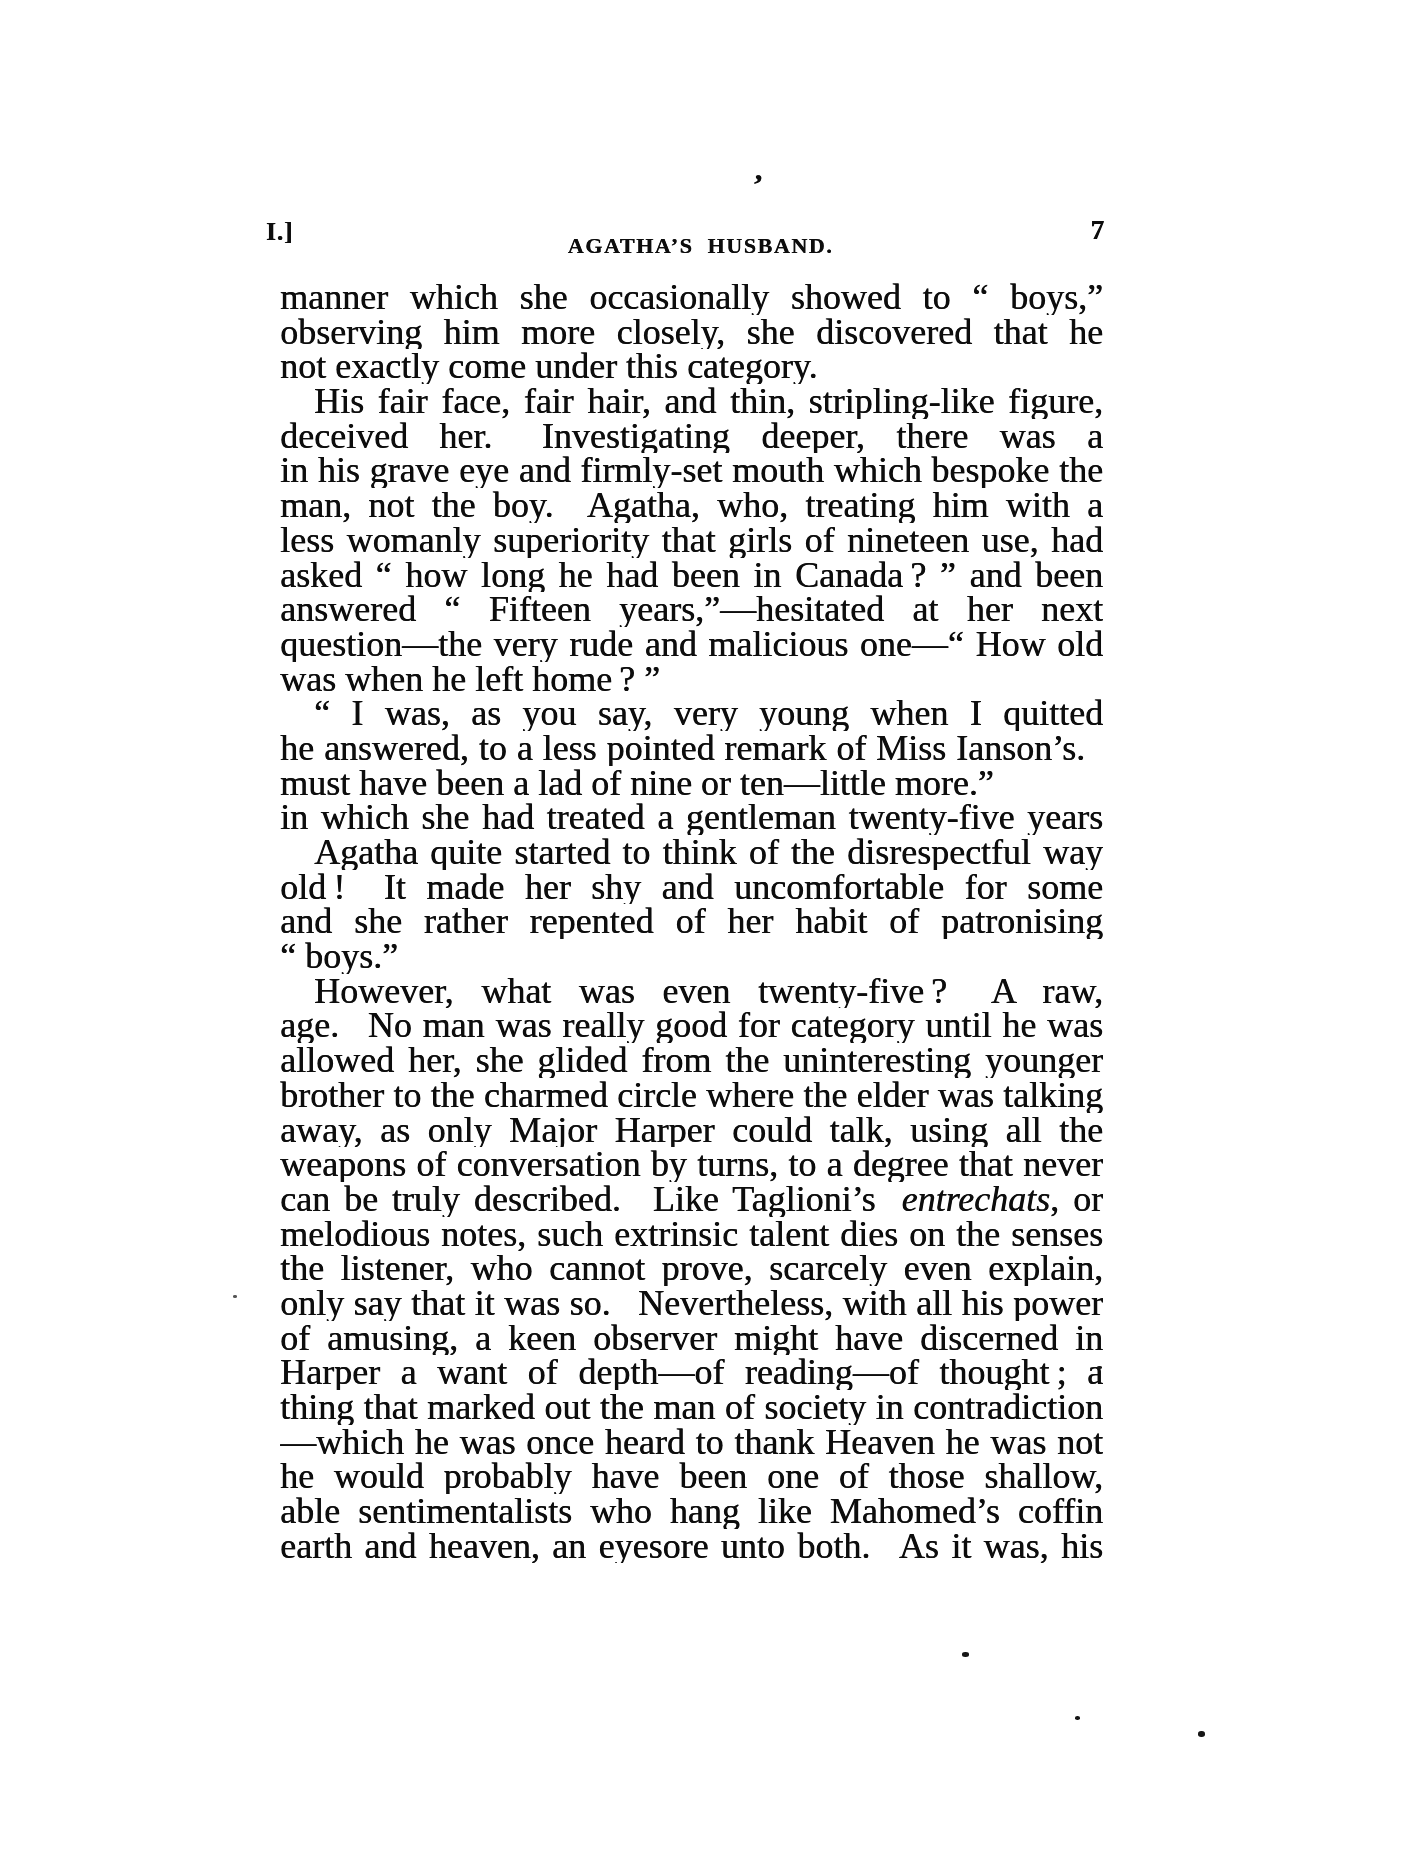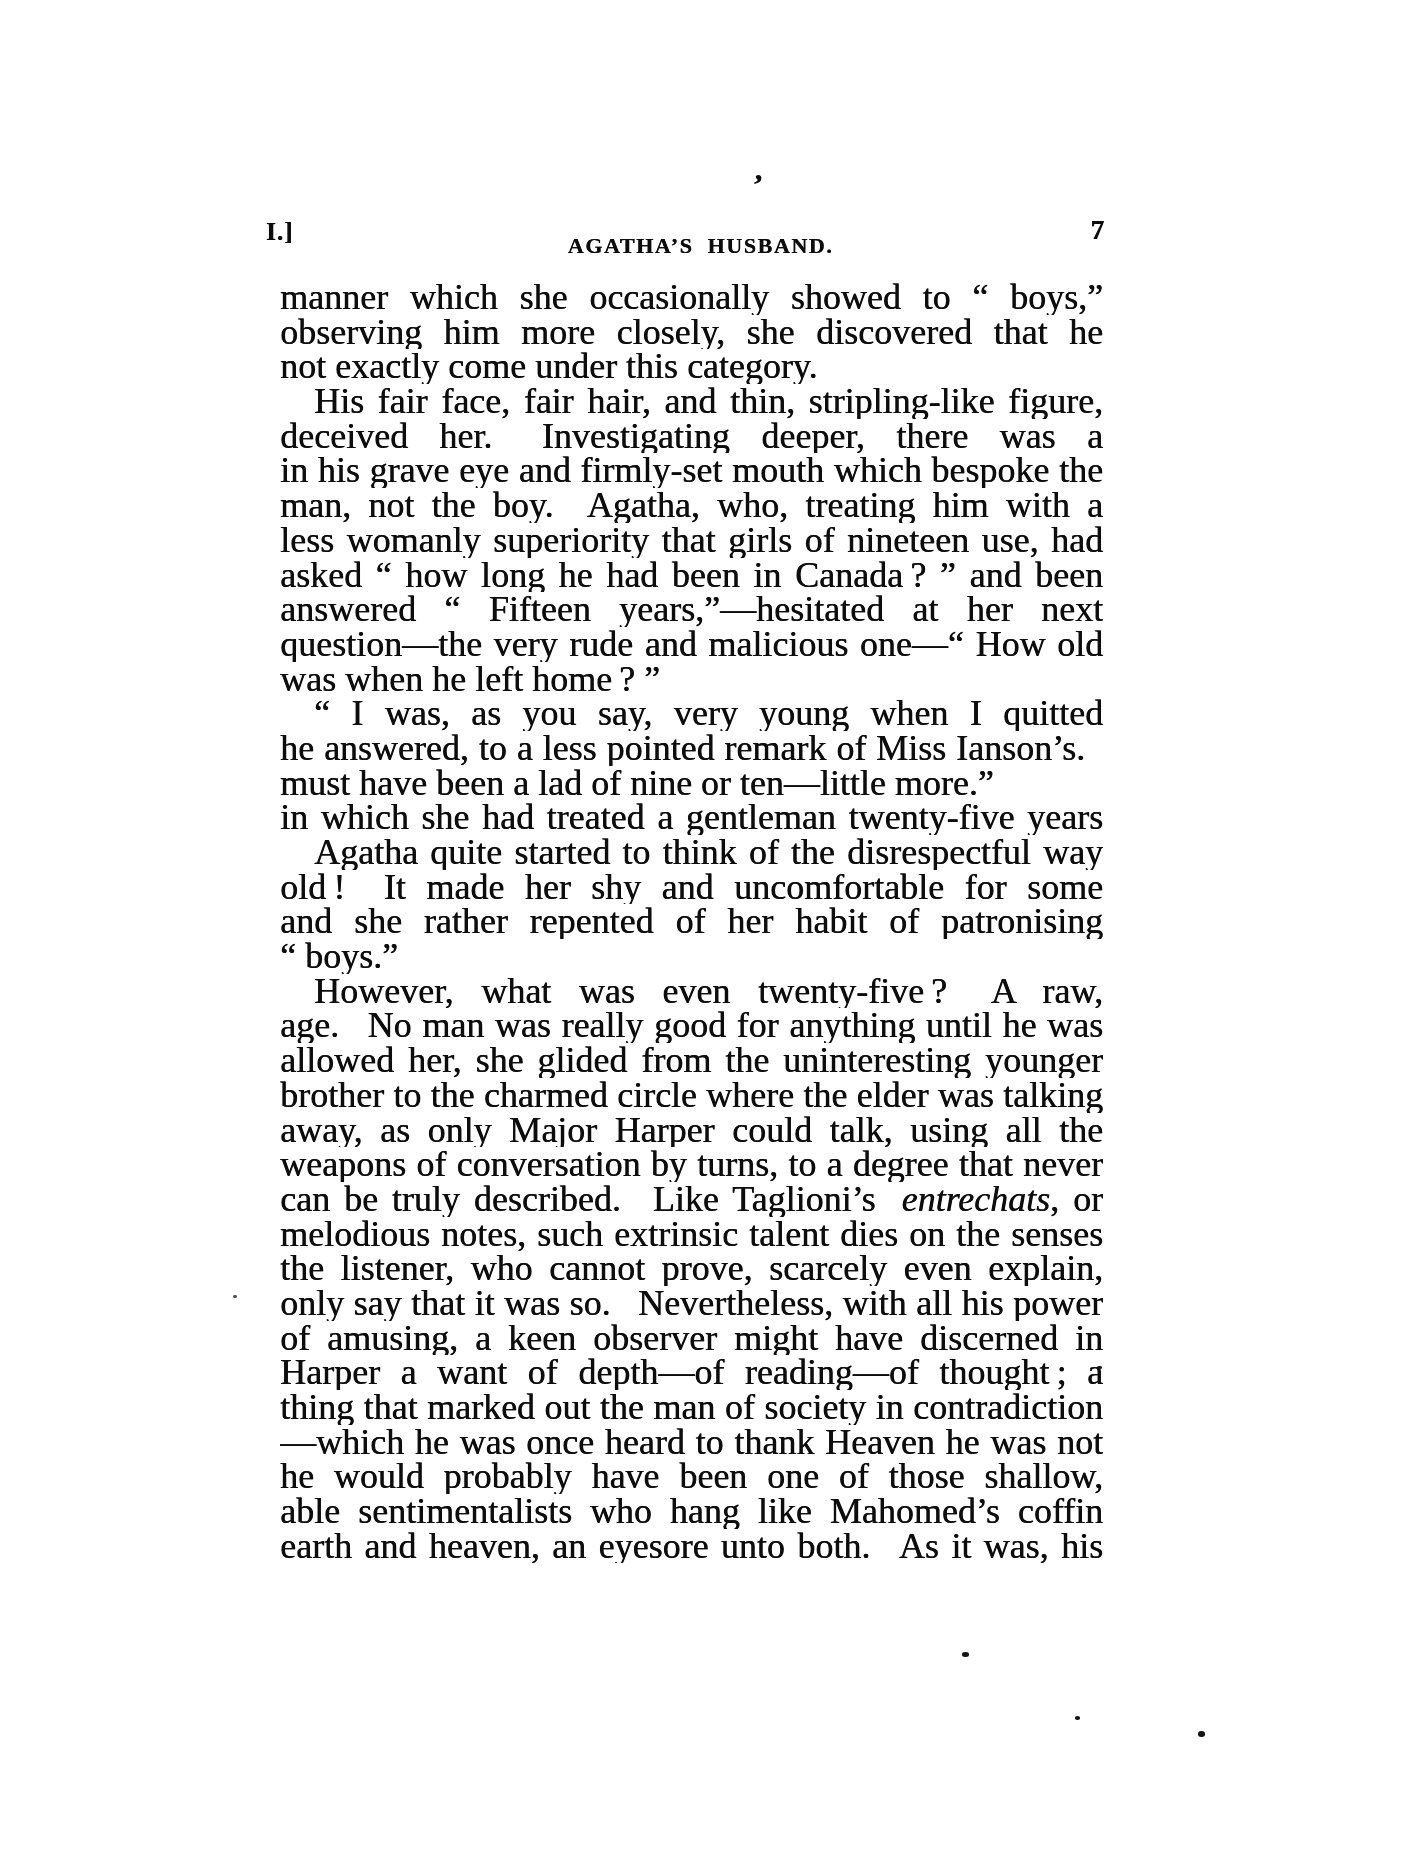--- a/index.html
+++ b/index.html
@@ -84,21 +84,21 @@
       <div class="line flush"><span>was when he left home ? ”</span></div>
       <div class="line indent"><span>“ I was, as you say, very young when I quitted England,”</span></div>
       <div class="line"><span>he answered, to a less pointed remark of Miss Ianson’s.  “ I</span></div>
       <div class="line flush"><span>must have been a lad of nine or ten—little more.”</span></div>
       <div class="line"><span>in which she had treated a gentleman twenty-five years</span></div>
       <div class="line indent"><span>Agatha quite started to think of the disrespectful way</span></div>
       <div class="line"><span>old !  It made her shy and uncomfortable for some minutes,</span></div>
       <div class="line"><span>and she rather repented of her habit of patronising</span></div>
       <div class="line flush"><span>“ boys.”</span></div>
       <div class="line indent"><span>However, what was even twenty-five ?  A raw, uncouth</span></div>
-      <div class="line"><span>age.  No man was really good for anything until he was</span></div>
+      <div class="line"><span>age.  No man was really good for category until he was</span></div>
       <div class="line"><span>allowed her, she glided from the uninteresting younger</span></div>
       <div class="line"><span>brother to the charmed circle where the elder was talking</span></div>
       <div class="line"><span>away, as only Major Harper could talk, using all the</span></div>
       <div class="line"><span>weapons of conversation by turns, to a degree that never</span></div>
       <div class="line"><span>can be truly described.  Like Taglioni’s </span><span class="it">entrechats</span><span>, or Grisi’s</span></div>
       <div class="line"><span>melodious notes, such extrinsic talent dies on the senses of</span></div>
       <div class="line"><span>the listener, who cannot prove, scarcely even explain, but</span></div>
       <div class="line"><span>only say that it was so.  Nevertheless, with all his power</span></div>
       <div class="line"><span>of amusing, a keen observer might have discerned in Major</span></div>
       <div class="line"><span>Harper a want of depth—of reading—of thought ; a some-</span></div>

